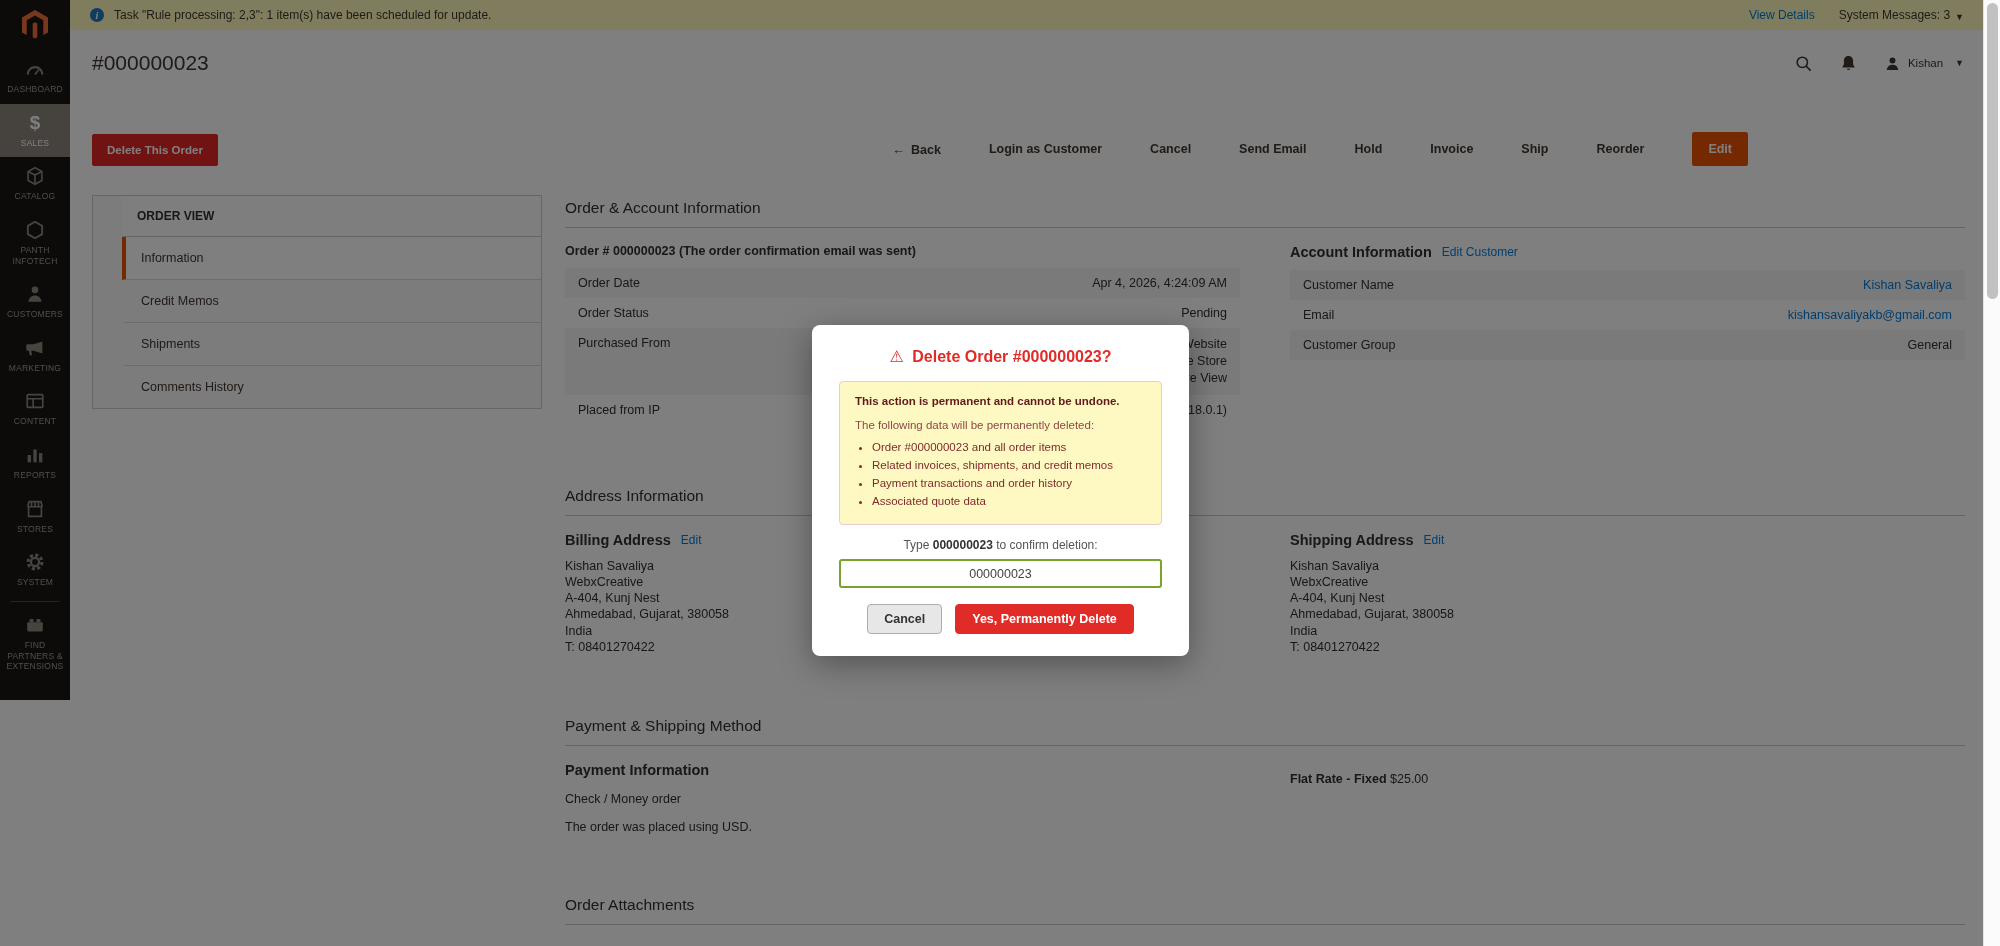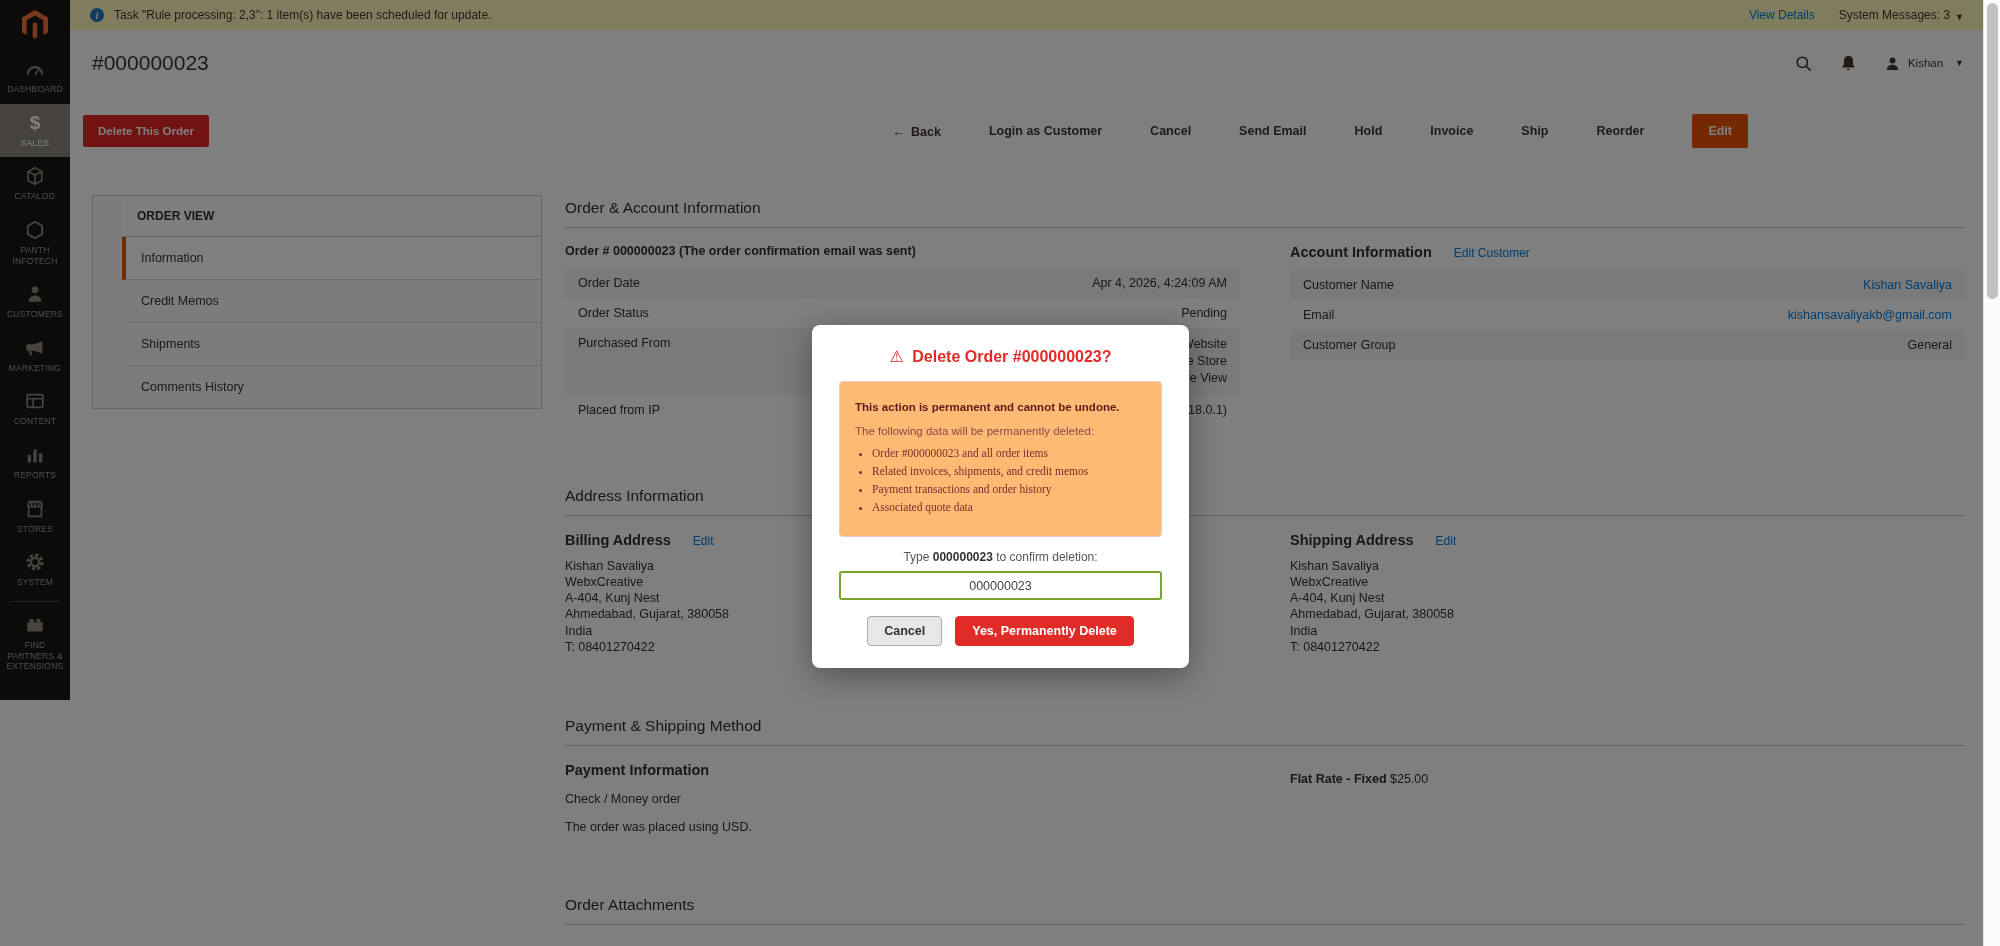--- a/index.html
+++ b/index.html
@@ -32,62 +32,62 @@
   
   .page-header { position:absolute; left:70px; top:30px; width:1930px; height:66px; background:#fff;
     display:flex; align-items:center; justify-content:space-between; padding:0 36px 0 22px; }
   .page-title { font-size:21px; font-weight:400; color:#41362f; }
   .header-icons { display:flex; align-items:center; gap:26px; color:#41362f; }
   .hicon { width:19px; height:19px; cursor:pointer; }
   .user-menu { display:flex; align-items:center; gap:7px; cursor:pointer; font-size:11.5px; color:#41362f; }
   .user-menu .hicon { width:17px; height:17px; }
   
   .action-bar { position:absolute; left:70px; top:96px; width:1714px; height:70px; background:#fff;
-    display:flex; align-items:center; padding:0 36px 0 13px; }
+    display:flex; align-items:flex-end; padding:0 36px 0 22px; }
   .btn-danger-dark { background:#e22626; color:#fff; border:1px solid #e22626; border-radius:2px;
     font-size:11.5px; font-weight:600; padding:9px 14px; cursor:pointer; }
   .actions-right { margin-left:auto; display:flex; align-items:center; gap:48px; }
   .text-btn { font-size:12.5px; font-weight:600; color:#41362f; cursor:pointer; white-space:nowrap; }
   .back-arrow { font-size:13px; margin-right:6px; }
   .btn-edit { background:#eb5202; color:#fff; border:1px solid #eb5202; border-radius:2px;
     font-size:12.5px; font-weight:600; padding:9px 15px; cursor:pointer; }
   
   .content { position:absolute; left:70px; top:166px; width:1913px; height:780px; background:#fff; }
   .order-nav { position:absolute; left:22px; top:29px; width:450px; border:1px solid #ccc; background:#f8f8f8;padding-left:29px; }
   .order-nav-title { background:#fcfcfc; border-bottom:1px solid #ccc; padding:13px 15px; font-size:12px; font-weight:700; color:#303030; }
   .nav-item { padding:14px 15px; font-size:12.5px; color:#41362f; cursor:pointer; border-bottom:1px solid #d9d9d9; border-left:4px solid transparent; }
   .nav-item:last-child { border-bottom:none; }
   .nav-item.selected { background:#fff; border-left:4px solid #eb5202; font-weight:400; }
   .order-main { position:absolute; left:495px; top:25px; width:1400px; }
   .section-h { font-size:15.5px; font-weight:400; color:#303030; margin:0; padding:8px 0 10px; border-bottom:1px solid #cacaca; }
   .two-col { display:grid; grid-template-columns:1fr 1fr; column-gap:50px; margin-top:12px; }
   .box-title { font-size:12.5px; font-weight:700; color:#303030; margin:4px 0 10px; }
   .sub-h { font-size:14.5px; font-weight:600; color:#303030; }
-  .h-row { display:flex; align-items:flex-end; gap:22px; margin:4px 0 10px; }
+  .h-row { display:flex; align-items:center; gap:10px; margin:4px 0 10px; }
   .h-row .link { font-size:12px; }
   .kv-row { display:flex; justify-content:space-between; align-items:flex-start; padding:8px 13px; font-size:12.5px; color:#303030; }
   .kv-row.striped { background:#f5f5f5; }
   .kv-val { text-align:right; }
   .kv-lines { text-align:right; line-height:1.35; }
   .addr { font-size:12.5px; line-height:1.3; color:#303030; margin-top:8px; }
   .pay-line { font-size:12.5px; color:#303030; margin-top:14px; }
   .muted { font-size:12px; color:#a0a0a0; margin-top:22px; }
   .mt { margin-top:54px; }
   
   .overlay { position:absolute; left:0; top:0; width:1983px; height:946px; background:rgba(0,0,0,0.5); z-index:50; }
   .scrollbar { position:absolute; right:0; top:0; width:17px; height:946px; background:#fbfbfb; border-left:1px solid #e3e3e3; z-index:60; }
   .scroll-thumb { position:absolute; left:3px; top:3px; width:11px; height:296px; background:#c1c1c1; border-radius:6px; cursor:pointer; }
   .modal { position:absolute; left:812px; top:325px; width:377px; z-index:70; background:#fff; border-radius:8px;
     box-shadow:0 8px 32px rgba(0,0,0,.35); padding:20px 27px 22px; }
   .modal-title { text-align:center; font-size:16px; font-weight:700; color:#e02b27; margin:2px 0 15px; }
   .warn-tri { font-weight:400; margin-right:4px; }
-  .warn-box { background:#fdba74; border:1px solid #f0caca; border-radius:4px; padding:18px 15px; font-size:11.5px; line-height:1.35; }
+  .warn-box { background:#fef9c3; border:1px solid #f0caca; border-radius:4px; padding:12px 15px; font-size:11.5px; line-height:1.35; }
   .warn-strong { font-weight:700; color:#601a1a; margin-bottom:8px; }
   .warn-intro { color:#8d4848; margin-bottom:7px; }
-  .warn-box ul { margin:0; padding-left:17px; color:#7e2b2b;font-family:Liberation Serif, serif; }
+  .warn-box ul { margin:0; padding-left:17px; color:#7e2b2b; }
   .warn-box li { margin:2.5px 0; }
   .confirm-line { text-align:center; font-size:12px; color:#555; margin:13px 0 7px; }
   .confirm-code { font-weight:700; color:#333; }
   .confirm-input { width:100%; height:29px; border:2px solid #79a22e; border-radius:3px; text-align:center;
     font-size:12.5px; color:#444; outline:none; font-family:inherit; }
   .modal-buttons { display:flex; justify-content:center; gap:13px; margin-top:16px; }
   .btn-cancel { background:#e7e7e7; border:1px solid #adadad; border-radius:4px; padding:7px 16px;
     font-size:12.5px; font-weight:600; color:#333; cursor:pointer; font-family:inherit; }
   .btn-perm-delete { background:#e02b27; border:1px solid #e02b27; border-radius:4px; padding:7px 16px;
     font-size:12.5px; font-weight:700; color:#fff; cursor:pointer; font-family:inherit; }

